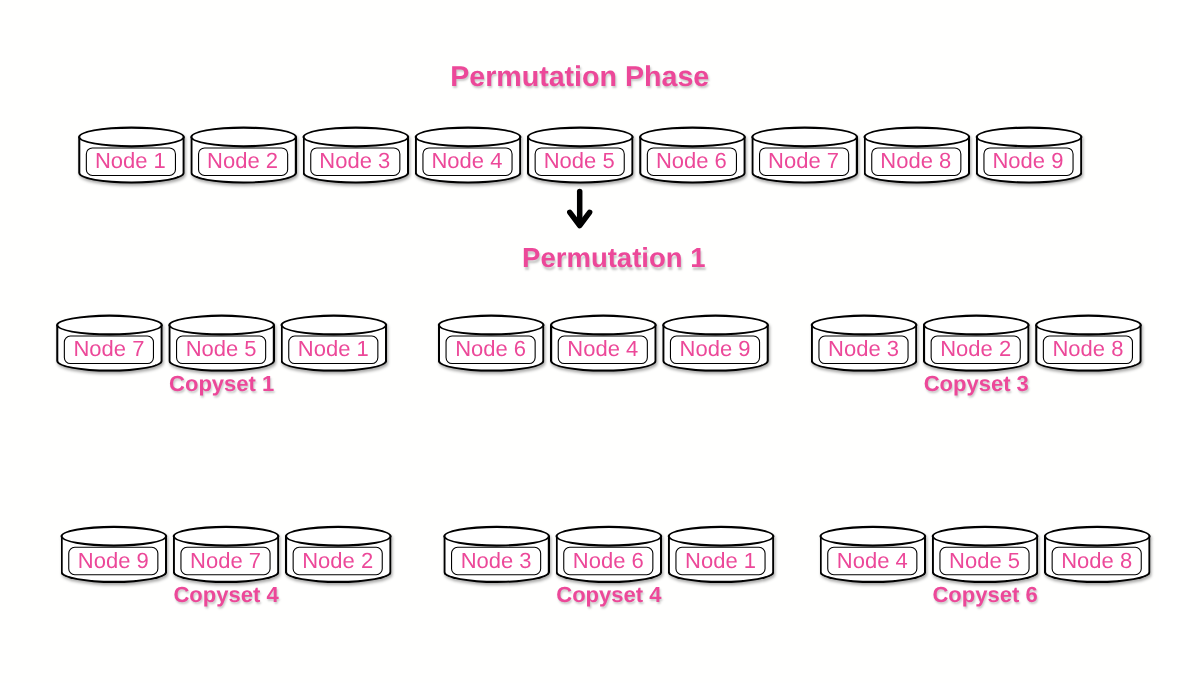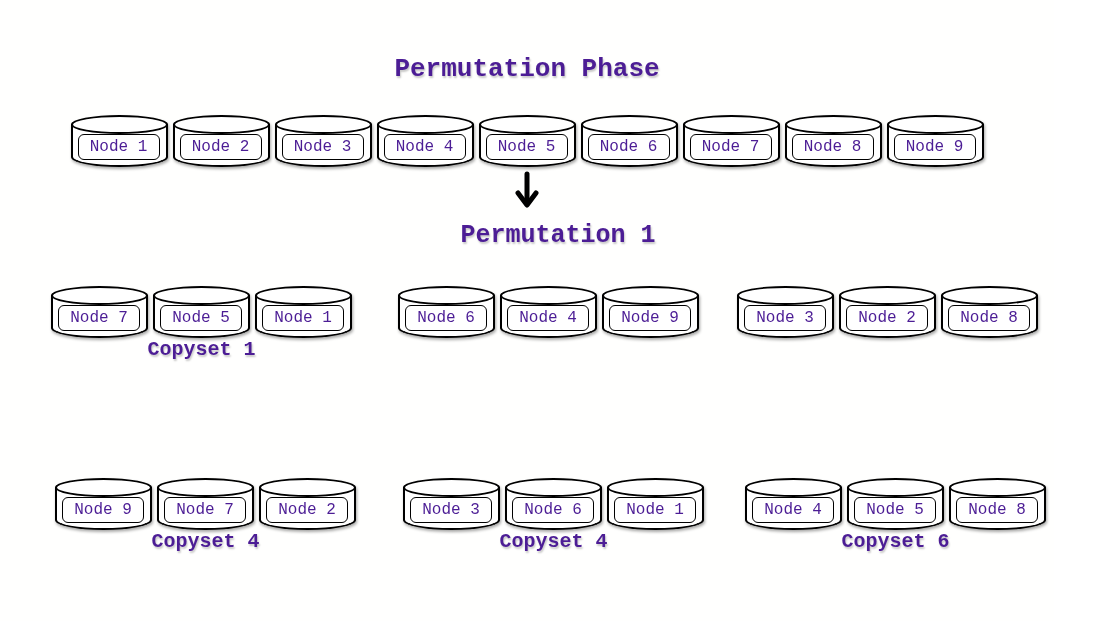--- a/index.html
+++ b/index.html
@@ -1,22 +1,22 @@
 <!DOCTYPE html>
 <html><head>
 <meta charset="utf-8">
 <style>
   html, body { margin: 0; padding: 0; background: #ffffff; }
   .stage {
     position: relative;
     width: 1054px;
     height: 621px;
     background: #fffffe;
-    font-family: Liberation Mono, monospace;
-    color: #4c1d95;
+    font-family: Liberation Sans, sans-serif;
+    color: #ec4899;
     overflow: hidden;
   }
   .title {
     position: absolute;
     top: 54px; left: 0; width: 100%;
     text-align: center;
     font-size: 26px;
     font-weight: bold;
     text-shadow: 1px 2px 2px rgba(0,0,0,0.22);
   }
@@ -98,21 +98,21 @@
     position: absolute;
     left: 7px; right: 8px;
     top: 19px; height: 26px;
     box-sizing: border-box;
     background: #ffffff;
     border: 1.7px solid #000;
     border-radius: 6px;
     display: flex;
     align-items: center;
     justify-content: center;
-    font-size: 16px;
+    font-size: 20px;
     white-space: nowrap;
   }
 </style>
 </head>
 <body>
 
 <div class="stage">
 
   <div class="title">Permutation Phase</div>
 
@@ -225,20 +225,21 @@
     <div class="cyl-body"></div>
     <div class="cyl-top"></div>
     <div class="cyl-label">Node 2</div>
   </div>
         <div class="cyl">
     <div class="cyl-body"></div>
     <div class="cyl-top"></div>
     <div class="cyl-label">Node 8</div>
   </div>
       </div>
+    <div class="copyset-label">Copyset 3</div>
   </div>
 
 
   <div class="copyset cs-row2 cs-4">
     <div class="cyl-row">
         <div class="cyl">
     <div class="cyl-body"></div>
     <div class="cyl-top"></div>
     <div class="cyl-label">Node 9</div>
   </div>

